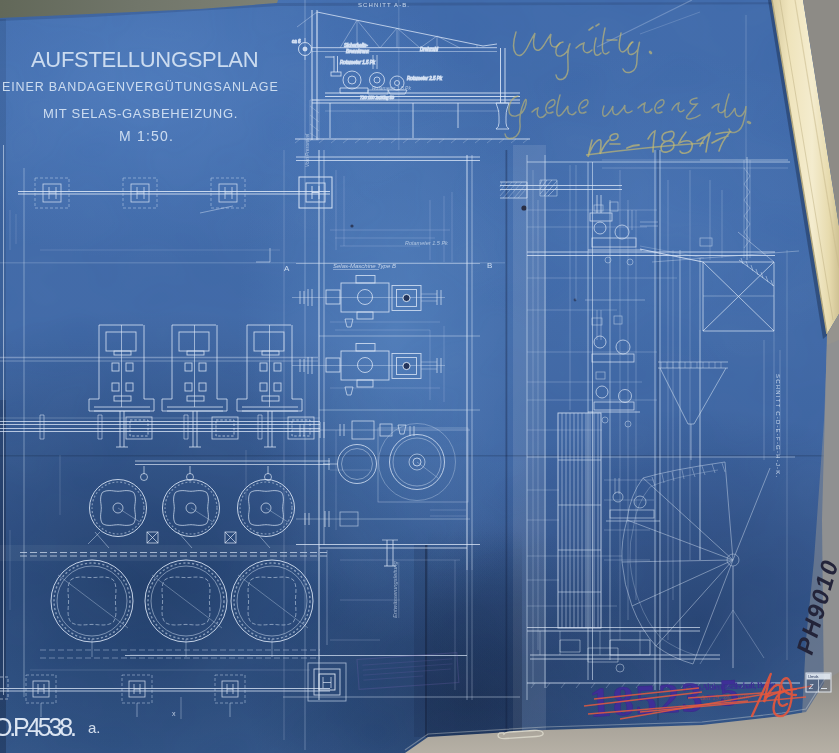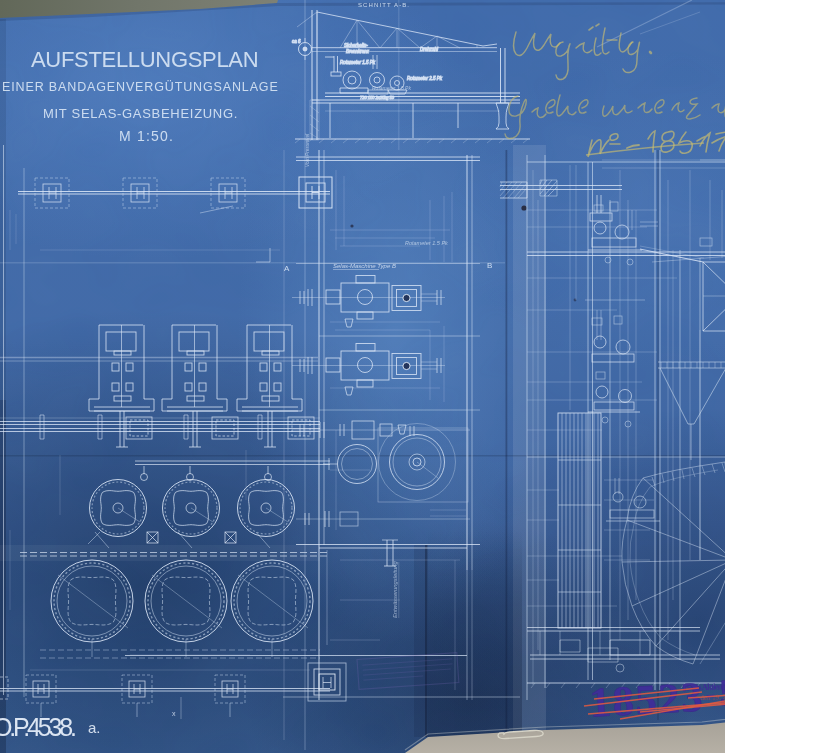--- a/index.html
+++ b/index.html
@@ -1,16 +1,16 @@
 <!DOCTYPE html>
 <html><head>
 <meta charset="utf-8">
 <style>
   html,body{margin:0;padding:0;}
-  #stage{position:relative;width:725px;height:753px;overflow:hidden;
+  #stage{position:relative;width:839px;height:753px;overflow:hidden;
     font-family:"Liberation Sans", sans-serif;background:#8e8c87;}
   #photo-bg{position:absolute;inset:0;
     background:linear-gradient(180deg,#8a8883 0%,#908e89 55%,#aba69d 85%,#b5afa5 100%);}
   #blueprint{position:absolute;inset:0;
     clip-path:polygon(0 17px,270px 0,839px 0,839px 753px,0 753px);
     background:
       radial-gradient(ellipse 430px 250px at 150px 85px, rgba(85,132,198,0.60), transparent 70%),
       radial-gradient(ellipse 210px 420px at 395px 330px, rgba(95,145,205,0.45), transparent 75%),
       radial-gradient(ellipse 300px 220px at 660px 210px, rgba(80,125,190,0.38), transparent 72%),
       radial-gradient(ellipse 530px 370px at 150px 590px, rgba(8,28,58,0.50), transparent 76%),

